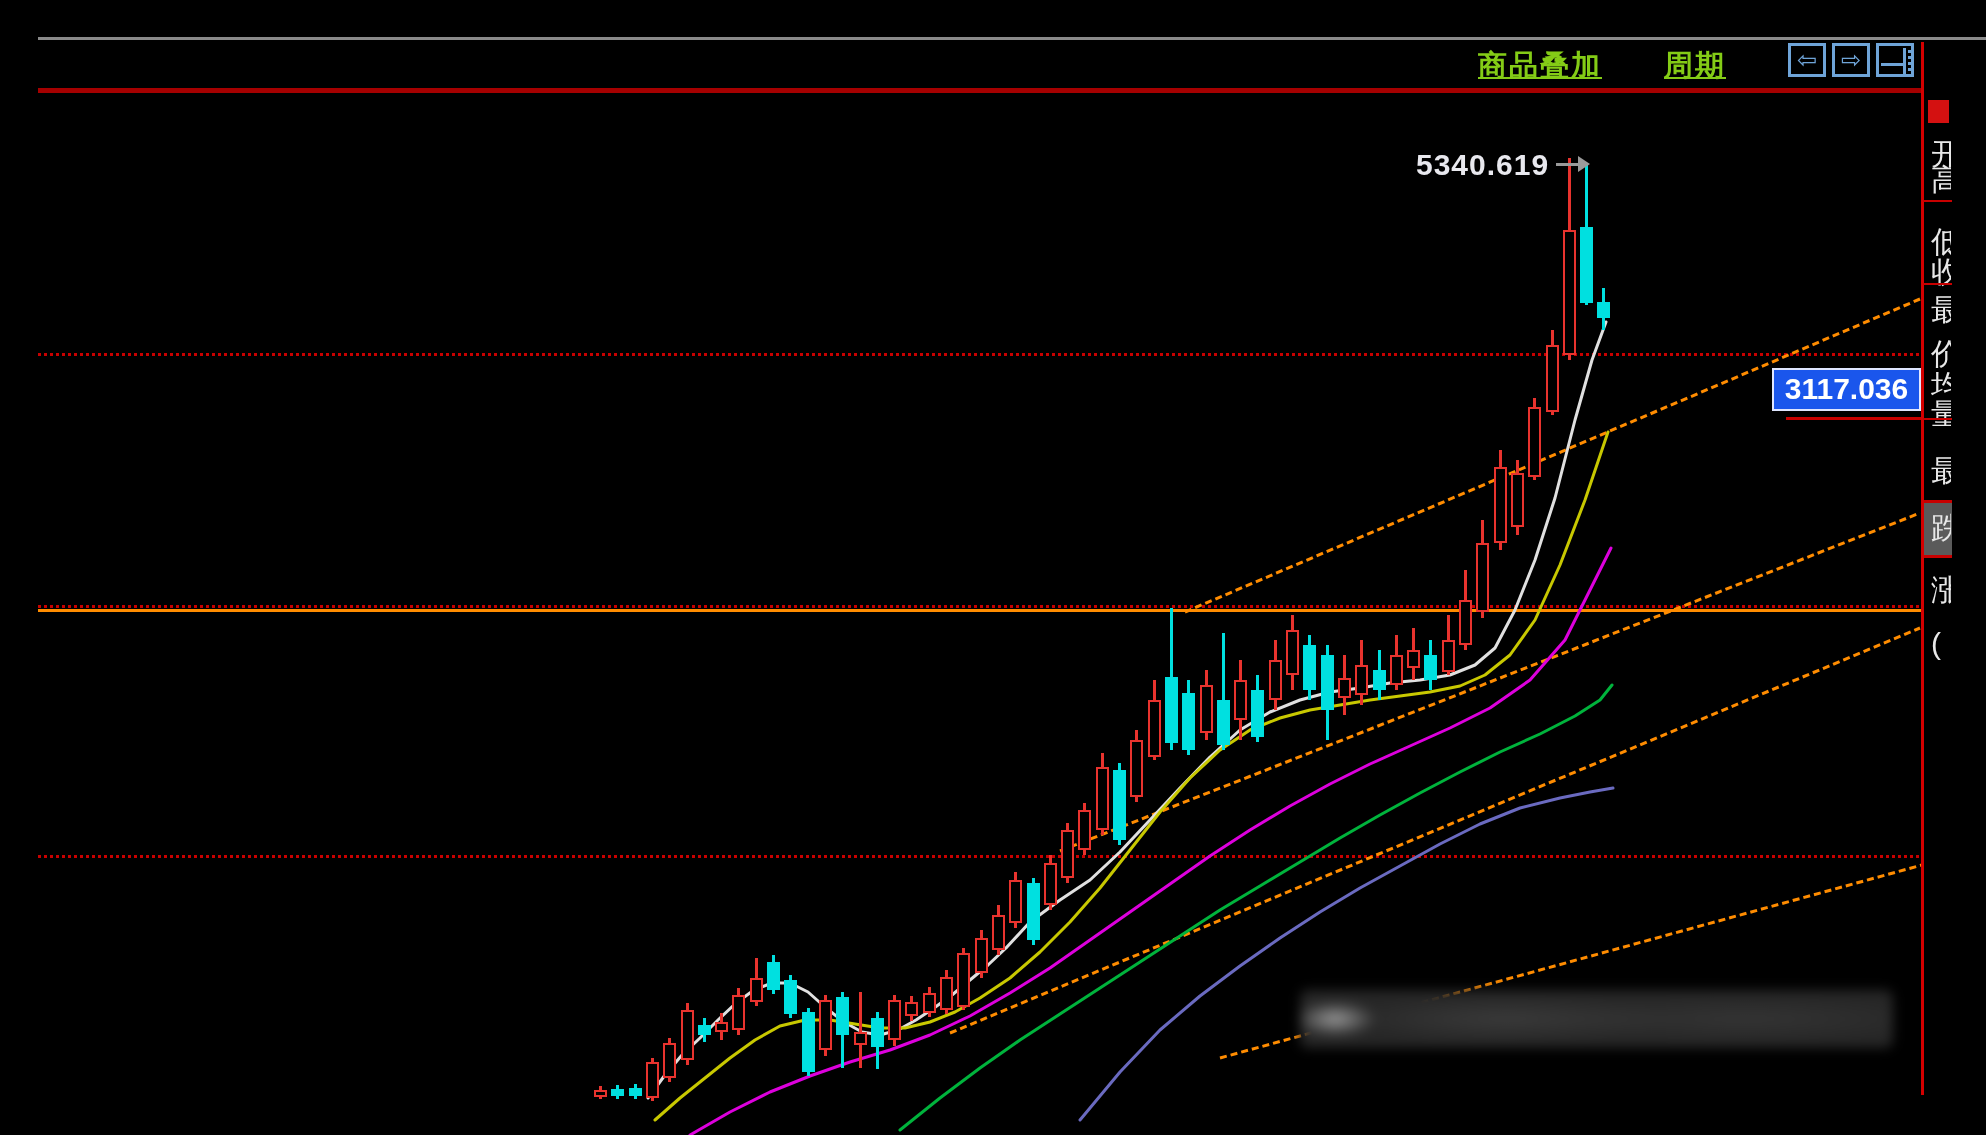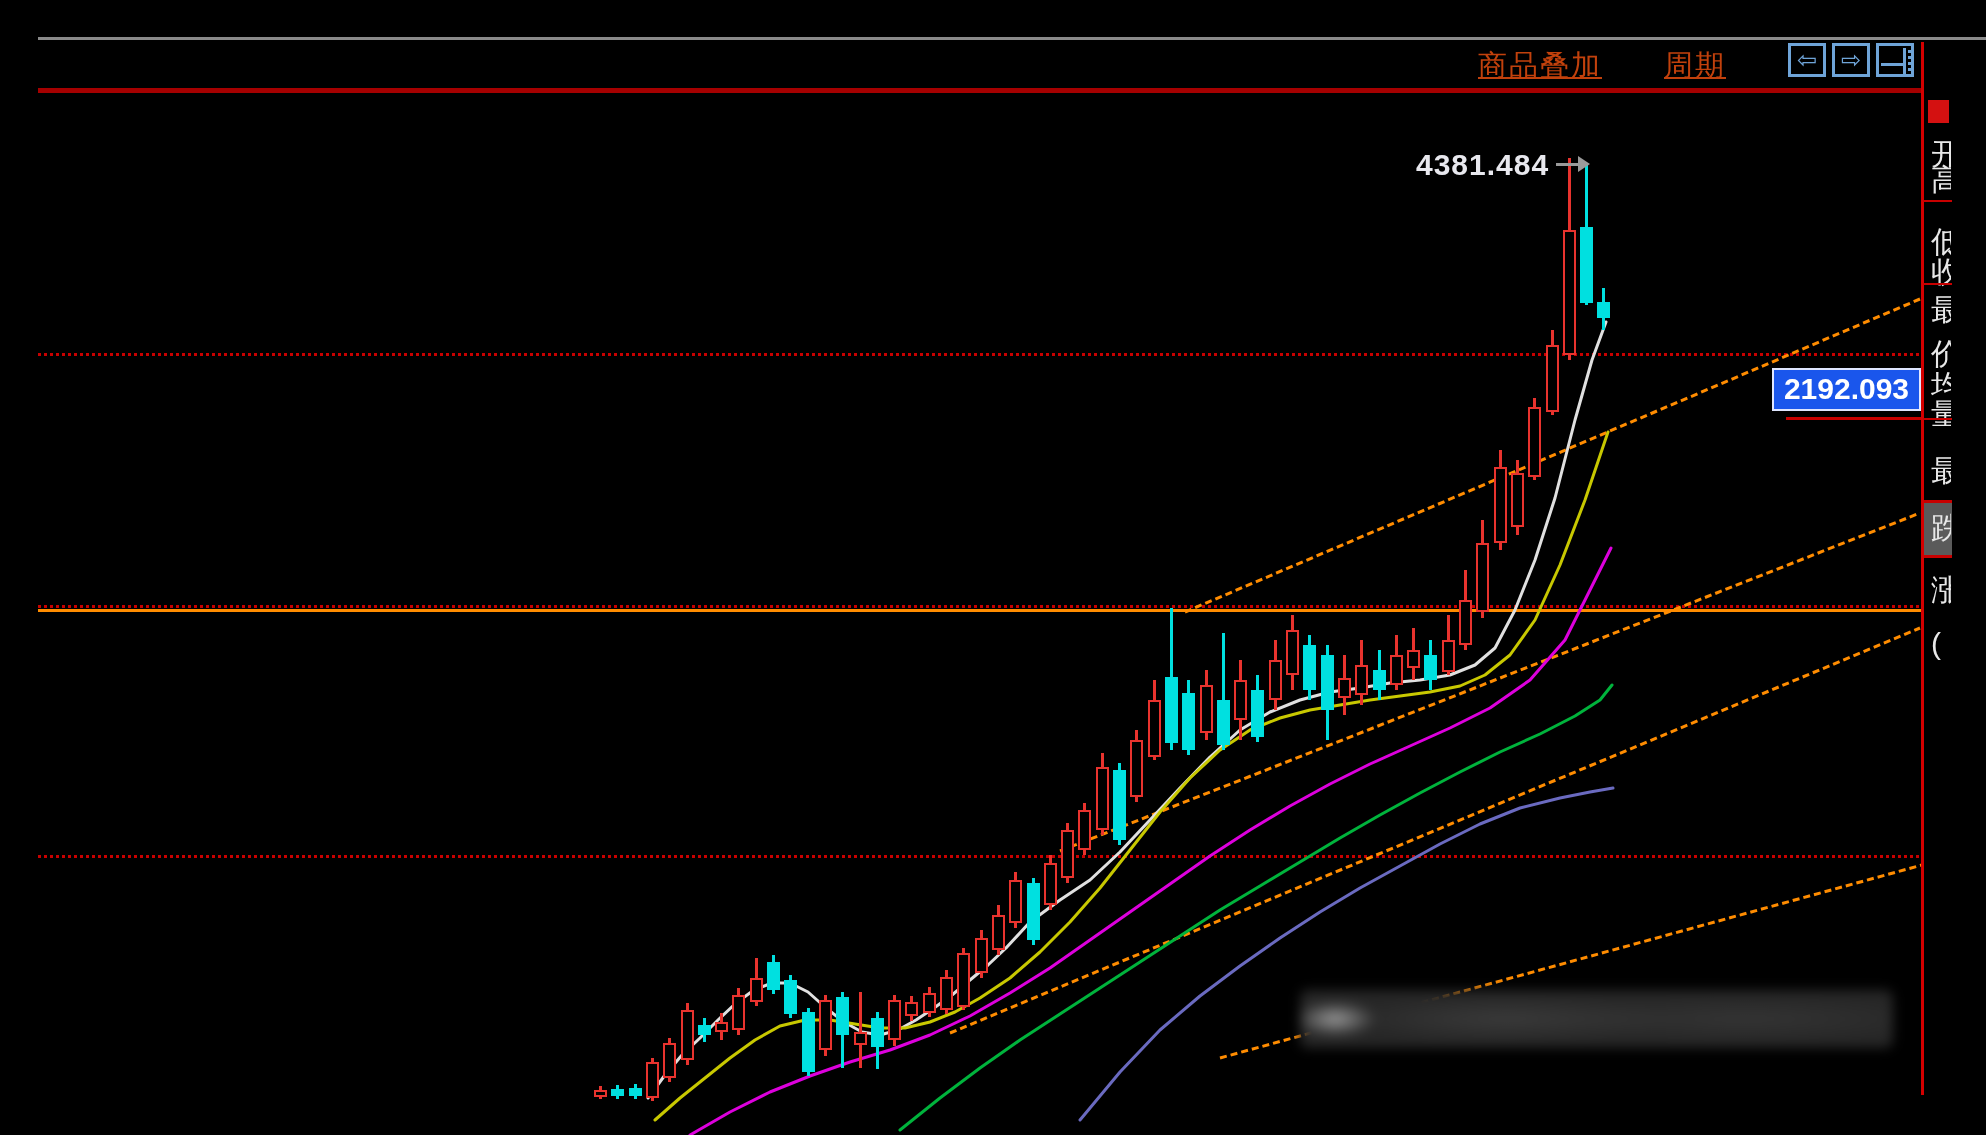--- a/index.html
+++ b/index.html
@@ -1,21 +1,21 @@
 <!DOCTYPE html>
 <html><head>
 <meta charset="utf-8">
 <style>
   html,body{margin:0;padding:0;background:#000;}
   #screen{position:relative;width:1986px;height:1135px;background:#000;overflow:hidden;
           font-family:"Liberation Sans", sans-serif;}
   .abs{position:absolute;}
   
   #top-gray-line{left:38px;top:37px;width:1948px;height:3px;background:#8a8a8a;}
-  .menu-item{top:46px;height:34px;color:#c2410c;font-size:29px;font-weight:normal;
+  .menu-item{top:46px;height:34px;color:#84cc16;font-size:29px;font-weight:bold;
              text-decoration:underline;letter-spacing:2px;cursor:pointer;}
   .icon-btn{top:43px;width:38px;height:34px;border:3px solid #6fa4d8;box-sizing:border-box;
             color:#6fa4d8;font-size:24px;line-height:28px;text-align:center;cursor:pointer;background:#000;}
   #layout-icon .h-div{position:absolute;left:2px;top:17px;width:22px;height:3px;background:#6fa4d8;}
   #layout-icon .v-div{position:absolute;left:24px;top:2px;width:3px;height:26px;background:#6fa4d8;}
   #layout-icon .dot{position:absolute;left:29px;width:4px;height:3px;background:#6fa4d8;}
   
   #red-top-line{left:38px;top:88px;width:1885px;height:3px;background:#a50000;}
   #right-border{left:1921px;top:42px;width:3px;height:1053px;background:#d40000;}
   .level{height:3px;left:38px;width:1885px;}
@@ -330,25 +330,25 @@
           <div class="wick" style="left: 1585px; top: 163px; height: 142px;"></div>
           <div class="body" style="left: 1580px; top: 227px; height: 76px;"></div>
         </div>
         <div class="candle down">
           <div class="wick" style="left: 1602px; top: 288px; height: 42px;"></div>
           <div class="body" style="left: 1597px; top: 302px; height: 16px;"></div>
         </div>
       </div>
   </div>
 
-  <div id="peak-label" class="abs">4381.484</div>
+  <div id="peak-label" class="abs">5340.619</div>
   <div id="peak-arrow" class="abs"></div>
   <div id="peak-arrow-head" class="abs"></div>
 
-  <div id="price-tag" class="abs">2192.093</div>
+  <div id="price-tag" class="abs">3117.036</div>
   <div id="price-tag-underline" class="abs"></div>
 
   <div id="right-border" class="abs"></div>
 
   <div id="sidebar">
     <div id="side-red-block" class="abs"></div>
     <div id="side-highlight" class="abs"></div>
     <div id="side-rows">
         <div class="abs side-frag" style="top: 138px;">开</div>
         <div class="abs side-frag" style="top: 164px;">高</div>

